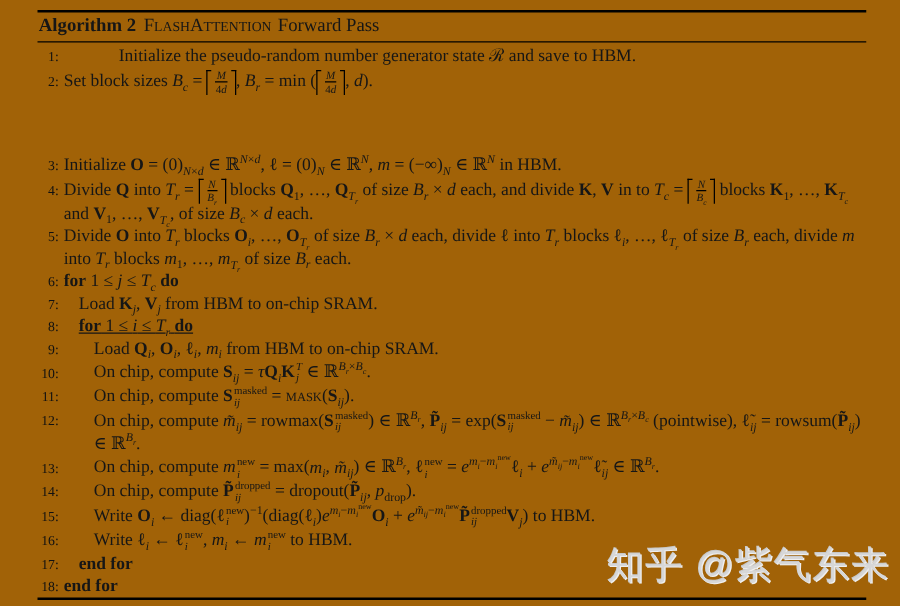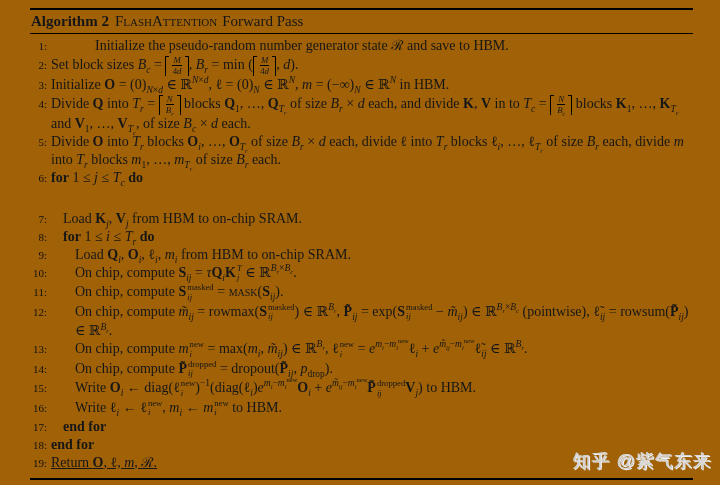--- a/index.html
+++ b/index.html
@@ -30,21 +30,21 @@
       text-align:left;margin-left:1px}
   .ss .t,.ss .b{display:block}
   
   .lc,.rc{display:inline-block;width:4px;height:20px;vertical-align:middle}
   .lc{border-left:1.4px solid #000;border-top:1.4px solid #000;margin-right:1px}
   .rc{border-right:1.4px solid #000;border-top:1.4px solid #000;margin-left:1px}
   .fr{display:inline-block;vertical-align:middle;text-align:center;
       font-size:63%;line-height:1.15;padding:0 2px}
   .fr .nu{display:block;border-bottom:1px solid #000;padding:0 1px}
   .fr .de{display:block}
-  .watermark{position:absolute;right:8px;bottom:12px;font-size:18px;
+  .watermark{position:absolute;right:8px;bottom:12px;font-size:30px;
              color:#d7d7d7;font-family:"Liberation Sans",sans-serif;
              letter-spacing:1px;text-shadow:1px 1px 0 #efefef, -0.5px -0.5px 0 #c8c8c8;
              pointer-events:none}
 </style>
 </head>
 <body>
 
 <div class="page">
   <div class="algo">
     <div class="rule thick"></div>
@@ -59,46 +59,46 @@
     <span class="txt" style="padding-left: 0px; margin-left: 44px;">Initialize the pseudo-random number generator state ℛ and save to HBM.</span>
   </div>
 
   <div class="line">
     <span class="num">2:</span>
     <span class="txt" style="padding-left: 0px;">Set block sizes <i>B<sub>c</sub></i> = <span class="lc"></span><span class="fr"><span class="nu"><i>M</i></span><span class="de">4<i>d</i></span></span><span class="rc"></span>, <i>B<sub>r</sub></i> = min (<span class="lc"></span><span class="fr"><span class="nu"><i>M</i></span><span class="de">4<i>d</i></span></span><span class="rc"></span>, <i>d</i>).</span>
   </div>
 
   <div class="line">
     <span class="num">3:</span>
-    <span class="txt" style="padding-left: 0px;">Initialize <b>O</b> = (0)<sub><i>N</i>×<i>d</i></sub> ∈ ℝ<sup><i>N</i>×<i>d</i></sup>, ℓ = (0)<sub><i>N</i></sub> ∈ ℝ<sup><i>N</i></sup>, <i>m</i> = (−∞)<sub><i>N</i></sub> ∈ ℝ<sup><i>N</i></sup> in HBM.</span>
+    <span class="txt" style="padding-left: 0px; margin-top: 48px;">Initialize <b>O</b> = (0)<sub><i>N</i>×<i>d</i></sub> ∈ ℝ<sup><i>N</i>×<i>d</i></sup>, ℓ = (0)<sub><i>N</i></sub> ∈ ℝ<sup><i>N</i></sup>, <i>m</i> = (−∞)<sub><i>N</i></sub> ∈ ℝ<sup><i>N</i></sup> in HBM.</span>
   </div>
 
   <div class="line">
     <span class="num">4:</span>
     <span class="txt" style="padding-left: 0px;">Divide <b>Q</b> into <i>T<sub>r</sub></i> = <span class="lc"></span><span class="fr"><span class="nu"><i>N</i></span><span class="de"><i>B<sub>r</sub></i></span></span><span class="rc"></span> blocks <b>Q</b><sub>1</sub>, …, <b>Q</b><sub><i>T<sub>r</sub></i></sub> of size <i>B<sub>r</sub></i> × <i>d</i> each, and divide <b>K</b>, <b>V</b> in to <i>T<sub>c</sub></i> = <span class="lc"></span><span class="fr"><span class="nu"><i>N</i></span><span class="de"><i>B<sub>c</sub></i></span></span><span class="rc"></span> blocks <b>K</b><sub>1</sub>, …, <b>K</b><sub><i>T<sub>c</sub></i></sub> and <b>V</b><sub>1</sub>, …, <b>V</b><sub><i>T<sub>c</sub></i></sub>, of size <i>B<sub>c</sub></i> × <i>d</i> each.</span>
   </div>
 
   <div class="line">
     <span class="num">5:</span>
     <span class="txt" style="padding-left: 0px;">Divide <b>O</b> into <i>T<sub>r</sub></i> blocks <b>O</b><sub><i>i</i></sub>, …, <b>O</b><sub><i>T<sub>r</sub></i></sub> of size <i>B<sub>r</sub></i> × <i>d</i> each, divide ℓ into <i>T<sub>r</sub></i> blocks ℓ<sub><i>i</i></sub>, …, ℓ<sub><i>T<sub>r</sub></i></sub> of size <i>B<sub>r</sub></i> each, divide <i>m</i> into <i>T<sub>r</sub></i> blocks <i>m</i><sub>1</sub>, …, <i>m</i><sub><i>T<sub>r</sub></i></sub> of size <i>B<sub>r</sub></i> each.</span>
   </div>
 
   <div class="line">
     <span class="num">6:</span>
     <span class="txt" style="padding-left: 0px;"><b>for</b> 1 ≤ <i>j</i> ≤ <i>T<sub>c</sub></i> <b>do</b></span>
   </div>
 
   <div class="line">
     <span class="num">7:</span>
-    <span class="txt" style="padding-left: 12px; margin-top: 23px;">Load <b>K</b><sub><i>j</i></sub>, <b>V</b><sub><i>j</i></sub> from HBM to on-chip SRAM.</span>
+    <span class="txt" style="padding-left: 12px;">Load <b>K</b><sub><i>j</i></sub>, <b>V</b><sub><i>j</i></sub> from HBM to on-chip SRAM.</span>
   </div>
 
   <div class="line">
     <span class="num">8:</span>
-    <span class="txt" style="padding-left: 12px;"><b>for</b> 1 ≤ <i>i</i> ≤ <i>T<sub>r</sub></i> <b>do</b></span>
+    <span class="txt" style="padding-left: 12px; text-decoration: underline;"><b>for</b> 1 ≤ <i>i</i> ≤ <i>T<sub>r</sub></i> <b>do</b></span>
   </div>
 
   <div class="line">
     <span class="num">9:</span>
     <span class="txt" style="padding-left: 24px;">Load <b>Q</b><sub><i>i</i></sub>, <b>O</b><sub><i>i</i></sub>, ℓ<sub><i>i</i></sub>, <i>m<sub>i</sub></i> from HBM to on-chip SRAM.</span>
   </div>
 
   <div class="line">
     <span class="num">10:</span>
     <span class="txt" style="padding-left: 24px;">On chip, compute <b>S</b><sub><i>ij</i></sub> = <i>τ</i><b>Q</b><sub><i>i</i></sub><b>K</b><span class="ss">

